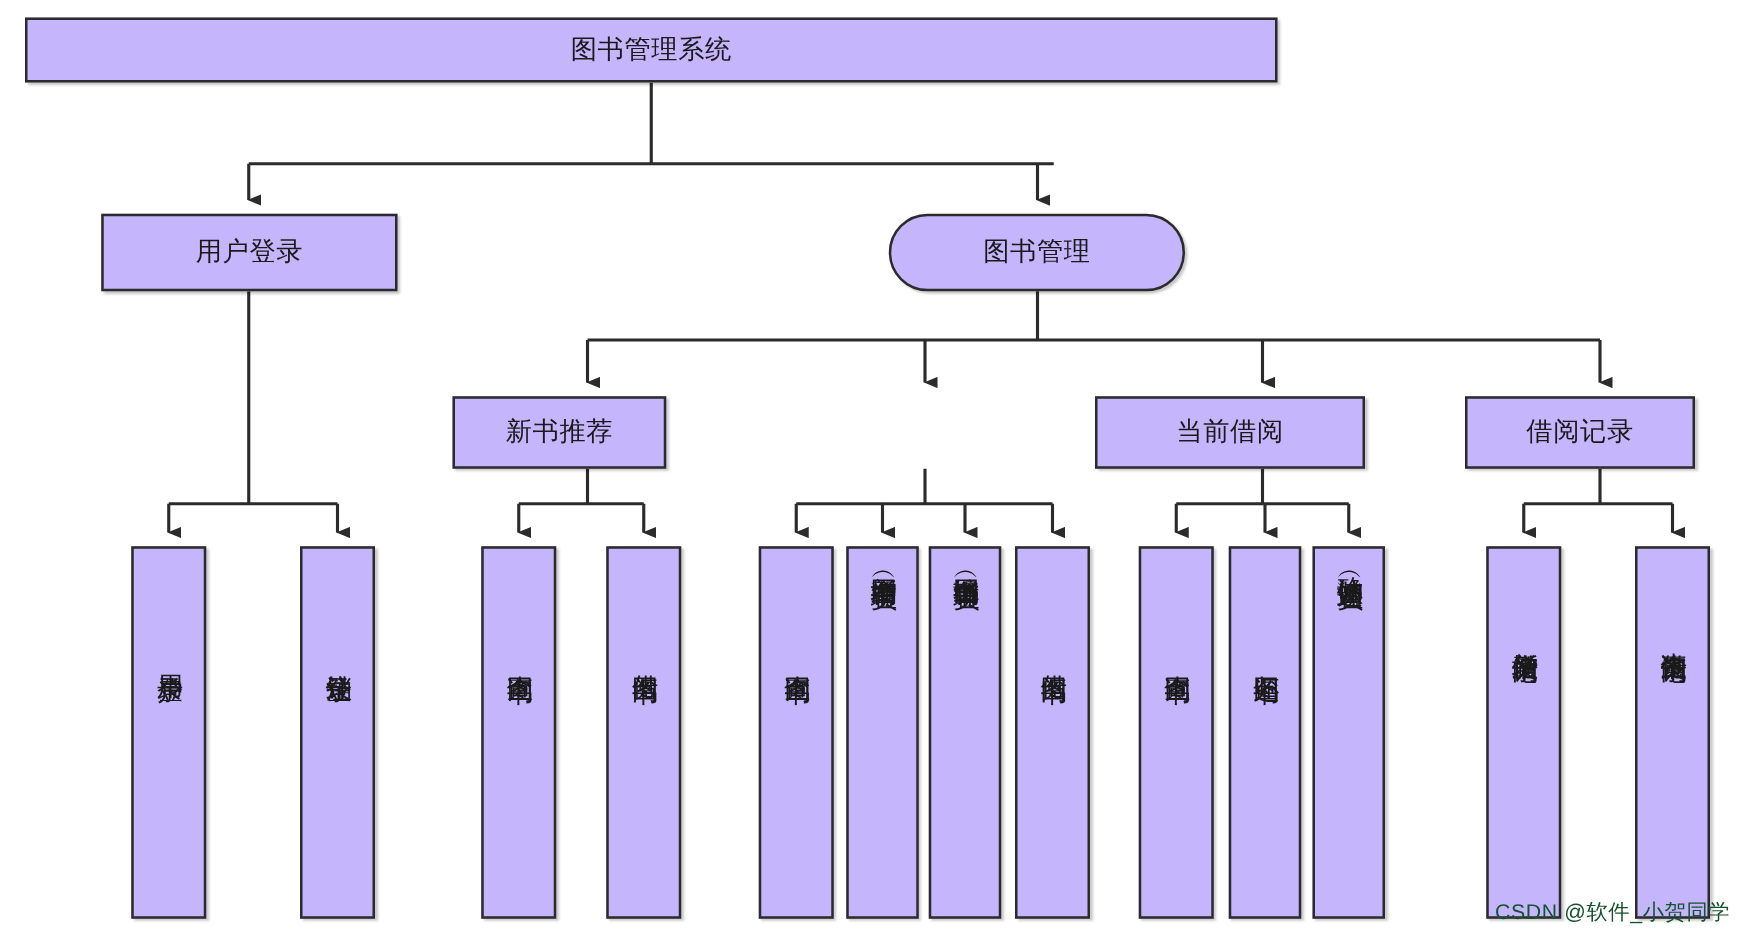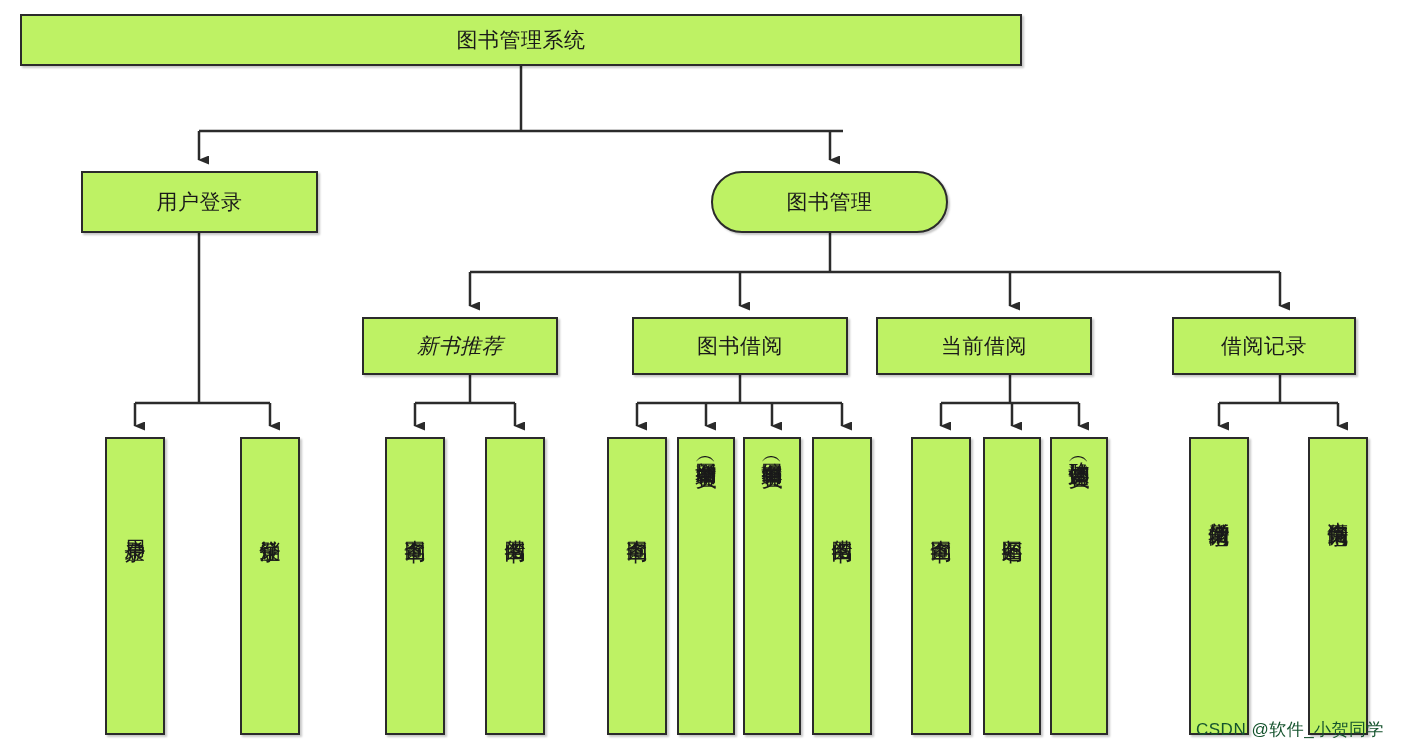--- a/index.html
+++ b/index.html
@@ -21,21 +21,21 @@
     position: absolute;
     left: 0;
     top: 0;
     width: 1405px;
     height: 747px;
     pointer-events: none;
   }
   .node {
     position: absolute;
     box-sizing: border-box;
-    background: #bef264;
+    background: #c4b5fd;
     border: 2px solid #2b2b2b;
     display: flex;
     align-items: center;
     justify-content: center;
     color: #1a1a1a;
     box-shadow: 2px 2px 2px rgba(0,0,0,0.22);
   }
   .node .label {
     display: block;
     text-align: center;
@@ -134,25 +134,22 @@
     <span class="label">图书管理系统</span>
   </div>
 
   <div class="node horizontal" style="left:81px; top:171px; width:237px; height:62px;">
     <span class="label">用户登录</span>
   </div>
   <div class="node horizontal" style="left:711px; top:171px; width:237px; height:62px;border-radius:31px;">
     <span class="label">图书管理</span>
   </div>
 
-  <div class="node horizontal" style="left:362px; top:317px; width:196px; height:58px;font-style:italic;">
+  <div class="node horizontal" style="left:362px; top:317px; width:171px; height:58px;">
     <span class="label">新书推荐</span>
-  </div>
-  <div class="node horizontal" style="left:632px; top:317px; width:216px; height:58px;">
-    <span class="label">图书借阅</span>
   </div>
   <div class="node horizontal" style="left:876px; top:317px; width:216px; height:58px;">
     <span class="label">当前借阅</span>
   </div>
   <div class="node horizontal" style="left:1172px; top:317px; width:184px; height:58px;">
     <span class="label">借阅记录</span>
   </div>
 
   <div class="node vertical mid" style="left:105px; top:437px; width:60px; height:298px;">
     <span class="label">用户登录</span>

